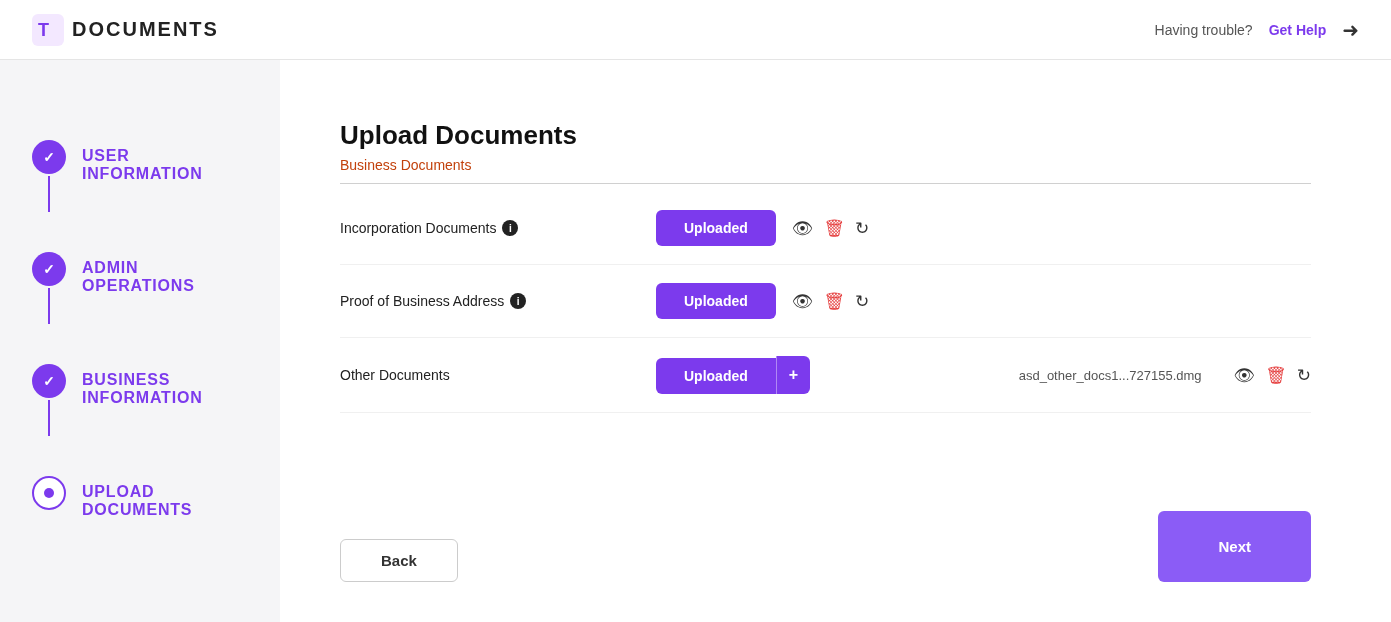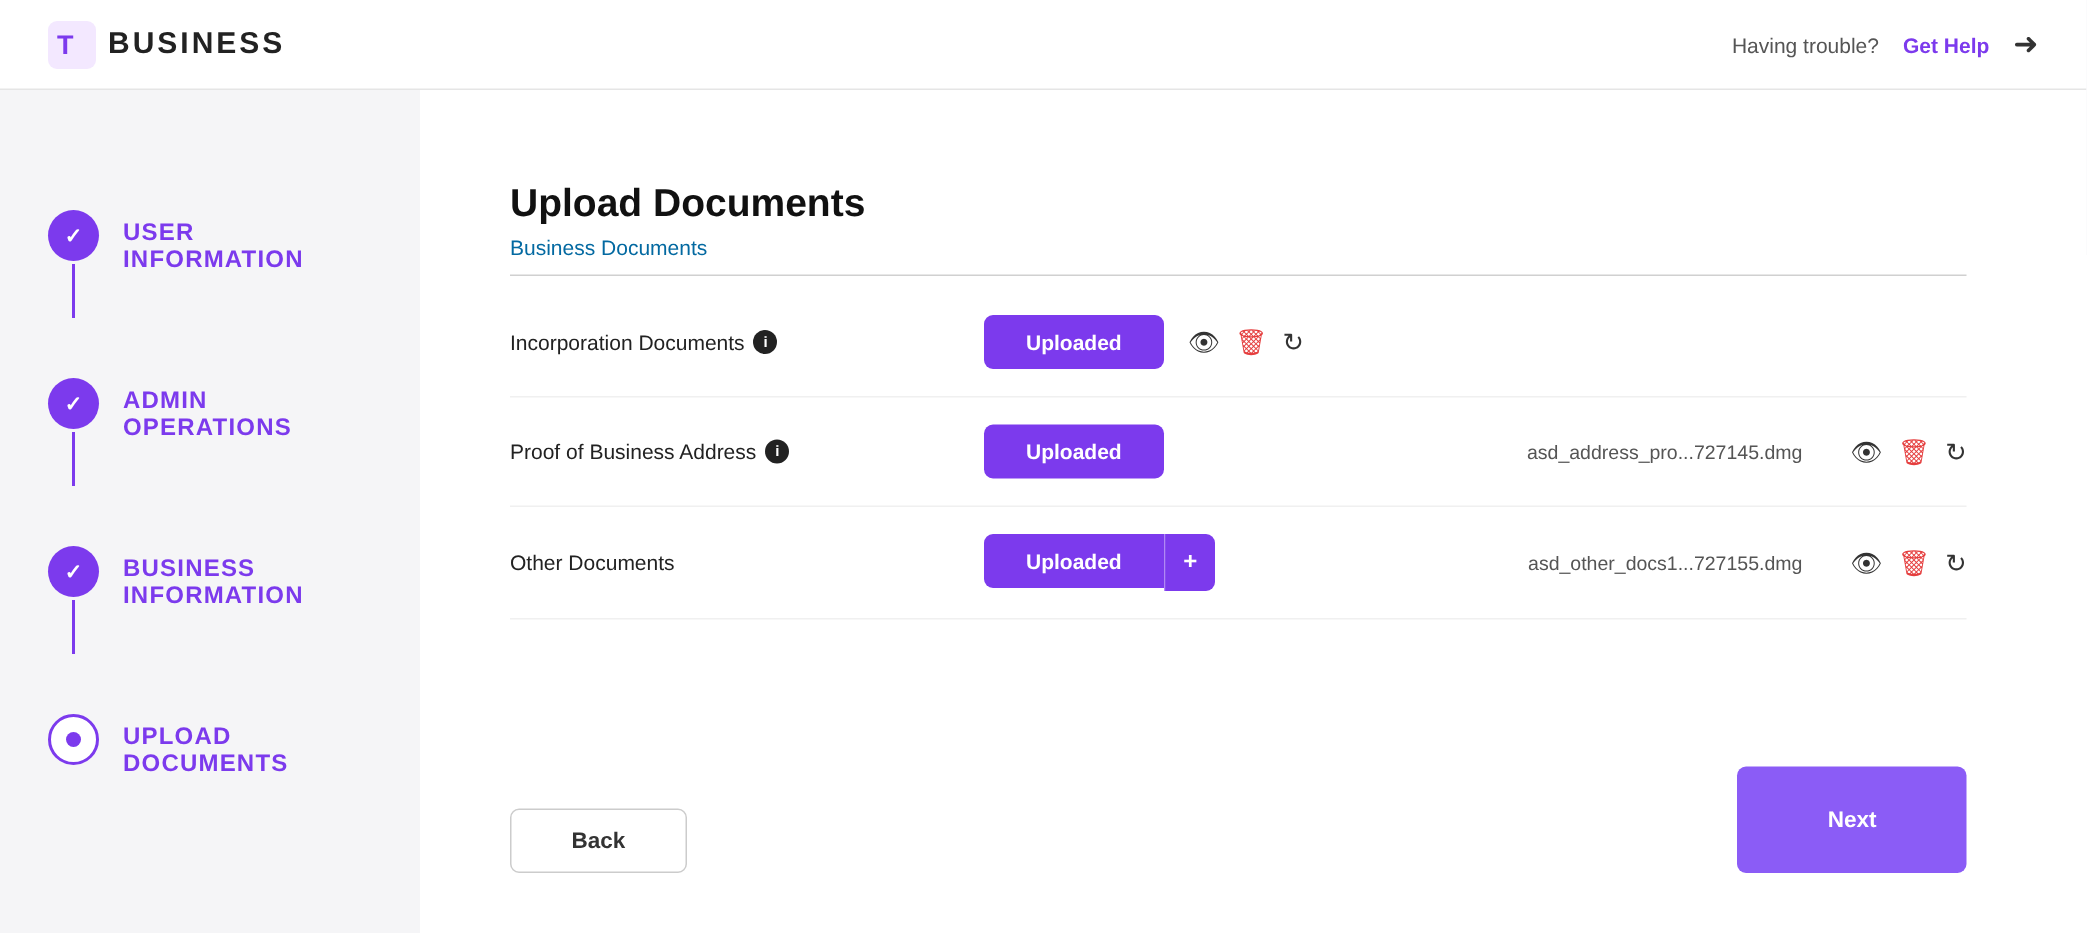--- a/index.html
+++ b/index.html
@@ -129,21 +129,21 @@
       margin-bottom: 6px;
     }
     .page-subtitle {
       font-size: 14px;
       color: #666;
       margin-bottom: 32px;
     }
 
     .section-label {
       font-size: 14px;
-      color: #0369a1;
+      color: #c2410c;
       margin-bottom: 8px;
       padding-bottom: 10px;
       border-bottom: 1px solid #d0d0d0;
       width: 100%;
     }
 
     
     .doc-row {
       display: flex;
       align-items: center;
@@ -171,21 +171,21 @@
       font-size: 10px;
       display: inline-flex;
       align-items: center;
       justify-content: center;
       font-weight: 700;
       cursor: pointer;
       flex-shrink: 0;
     }
     .upload-btn-group {
       display: flex;
-      align-items: flex-start;
+      align-items: flex-end;
       gap: 0;
     }
     .uploaded-btn {
       background: #7c3aed;
       color: #fff;
       border: none;
       border-radius: 6px;
       padding: 10px 28px;
       font-size: 14px;
       font-weight: 600;
@@ -271,21 +271,21 @@
   </style>
 </head>
 <body>
 
 <div class="header">
   <div class="logo">
     <svg class="logo-icon" viewBox="0 0 32 32" fill="none">
       <rect width="32" height="32" rx="6" fill="#f3e8ff"></rect>
       <text x="6" y="22" font-size="18" fill="#7c3aed" font-weight="bold">T</text>
     </svg>
-    <span>BUSINESS</span>
+    <span>DOCUMENTS</span>
   </div>
   <div class="header-right">
     <span>Having trouble?</span>
     <a class="get-help-link">Get Help</a>
     <span class="exit-icon">➜</span>
   </div>
 </div>
 
 <div class="main-layout">
 
@@ -353,21 +353,20 @@
     </div>
 
     <div class="doc-row">
       <div class="doc-name">
         <span>Proof of Business Address</span>
         <span class="info-icon">i</span>
       </div>
       <div class="upload-btn-group">
         <button class="uploaded-btn">Uploaded</button>
       </div>
-      <div class="file-name">asd_address_pro...727145.dmg</div>
       <div class="doc-actions">
         <span class="action-icon">👁</span>
         <span class="action-icon delete">🗑</span>
         <span class="action-icon refresh">↻</span>
       </div>
     </div>
 
     <div class="doc-row">
       <div class="doc-name">
         <span>Other Documents</span>

